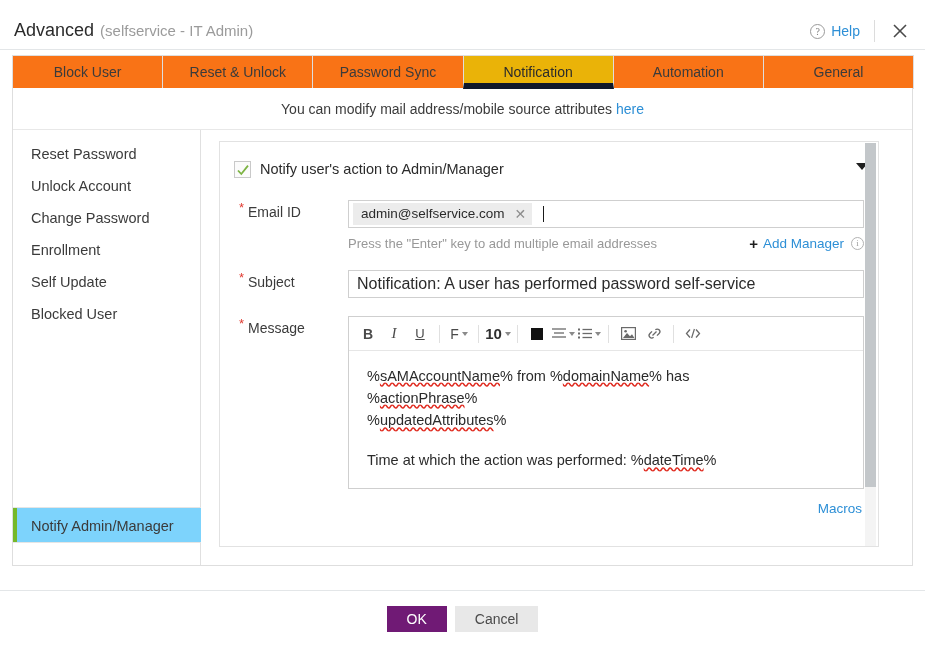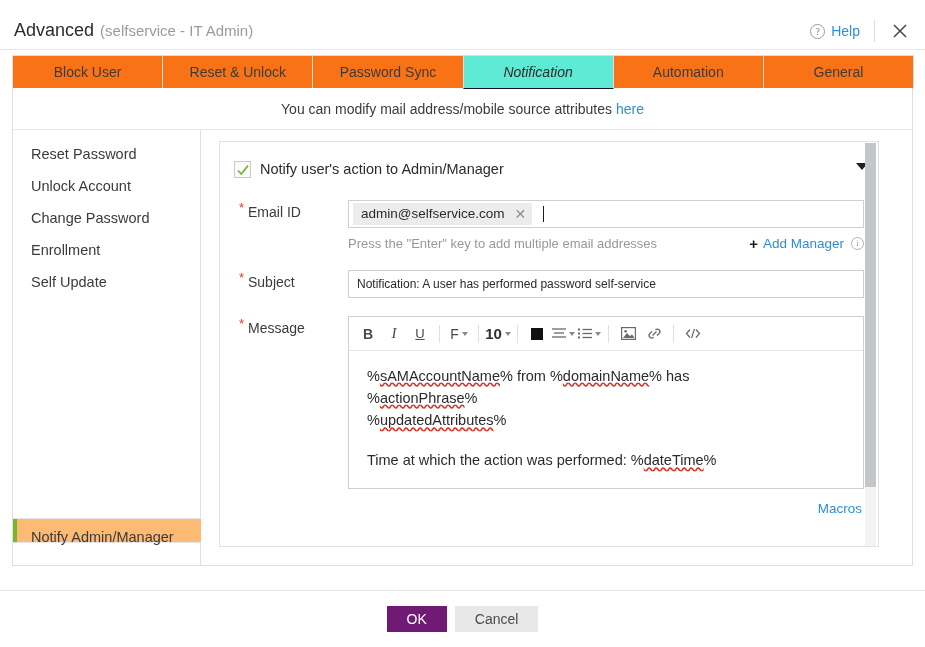--- a/index.html
+++ b/index.html
@@ -47,22 +47,22 @@
     position: absolute; left: 12px; top: 54px; width: 901px; height: 35px;
     display: flex; align-items: flex-end;
   }
   .tab {
     flex: 1 1 0; height: 34px; line-height: 33px; text-align: center;
     font-size: 14px; color: #3b3b3b; cursor: pointer;
     background: #f97316; border: 1px solid #dedede; border-bottom: 1px solid #dedede;
     margin-right: -1px;
   }
   .tab.active {
-    background: #5eead4; border-bottom: 1px solid #0f172a;
-    position: relative; z-index: 3; color: #2b2b2b; font-style: italic;
+    background: #eab308; border-bottom: 6px solid #0f172a;
+    position: relative; z-index: 3; color: #2b2b2b;
   }
 
   
   .content-box {
     position: absolute; left: 12px; top: 88px; width: 901px; height: 478px;
     border: 1px solid #dedede; border-top: none; background: #fff;
   }
   .notice {
     height: 42px; line-height: 42px; text-align: center;
     font-size: 14px; color: #3b3b3b;
@@ -77,21 +77,21 @@
     width: 188px; border-right: 1px solid #e0e0e0;
     position: relative; flex: 0 0 188px; padding-top: 8px;
   }
   .side-item {
     height: 32px; line-height: 32px; padding-left: 18px;
     font-size: 14.5px; color: #3b3b3b; cursor: pointer;
     position: relative;
   }
   .side-item.bottom-pin {
     position: absolute; left: 0; bottom: 22px; width: 188px;
-    background: #fdba74; height: 25px; line-height: 36px;
+    background: #7dd3fc; height: 36px; line-height: 36px;
     border-top: 1px solid #e5e5e5; border-bottom: 1px solid #e5e5e5;
   }
   .side-item.bottom-pin::before {
     content: ""; position: absolute; left: 0; top: 0;
     width: 4px; height: 100%; background: #76b82a;
   }
 
   
   .panel-wrap { flex: 1 1 auto; position: relative; padding: 10px 0 0 0; }
   .panel {
@@ -151,21 +151,21 @@
   .add-mgr .plus { color: #1f1f1f; font-size: 15px; font-weight: bold; }
   .add-mgr .amlabel { color: #2d8fd6; font-size: 13.5px; }
   .info-ic {
     width: 13px; height: 13px; border-radius: 50%; border: 1px solid #b2b2b2;
     color: #a0a0a0; font-size: 9px; line-height: 11px; text-align: center;
     font-family: "Liberation Serif", serif; margin-left: 2px;
   }
 
   .subject-input {
     width: 100%; height: 28px; border: 1px solid #cfcfcf; background: #fff;
-    font-size: 12px; color: #2b2b2b; padding: 0 8px;
+    font-size: 16px; color: #2b2b2b; padding: 0 8px;
     font-family: "Liberation Sans", sans-serif;
   }
 
   .editor { border: 1px solid #cfcfcf; background: #fff; }
   .editor-toolbar {
     height: 34px; display: flex; align-items: center;
     border-bottom: 1px solid #e6e6e6; padding: 0 6px; gap: 0px;
   }
   .tb { display: flex; align-items: center; justify-content: center;
         min-width: 26px; height: 26px; cursor: pointer; color: #4a4a4a;
@@ -256,20 +256,21 @@
     </div>
 
     <div class="body-split">
 
       <div class="sidebar">
         <div class="side-item">Reset Password</div>
         <div class="side-item">Unlock Account</div>
         <div class="side-item">Change Password</div>
         <div class="side-item">Enrollment</div>
         <div class="side-item">Self Update</div>
+        <div class="side-item">Blocked User</div>
         <div class="side-item bottom-pin">Notify Admin/Manager</div>
       </div>
 
       <div class="panel-wrap">
         <div class="panel">
 
           <div class="panel-head">
             <div class="chk">
               <svg width="14" height="14" viewBox="0 0 14 14">
                 <polyline points="2,7.5 5.3,11 12,2.6" fill="none" stroke="#7cb342" stroke-width="1.8"></polyline>

